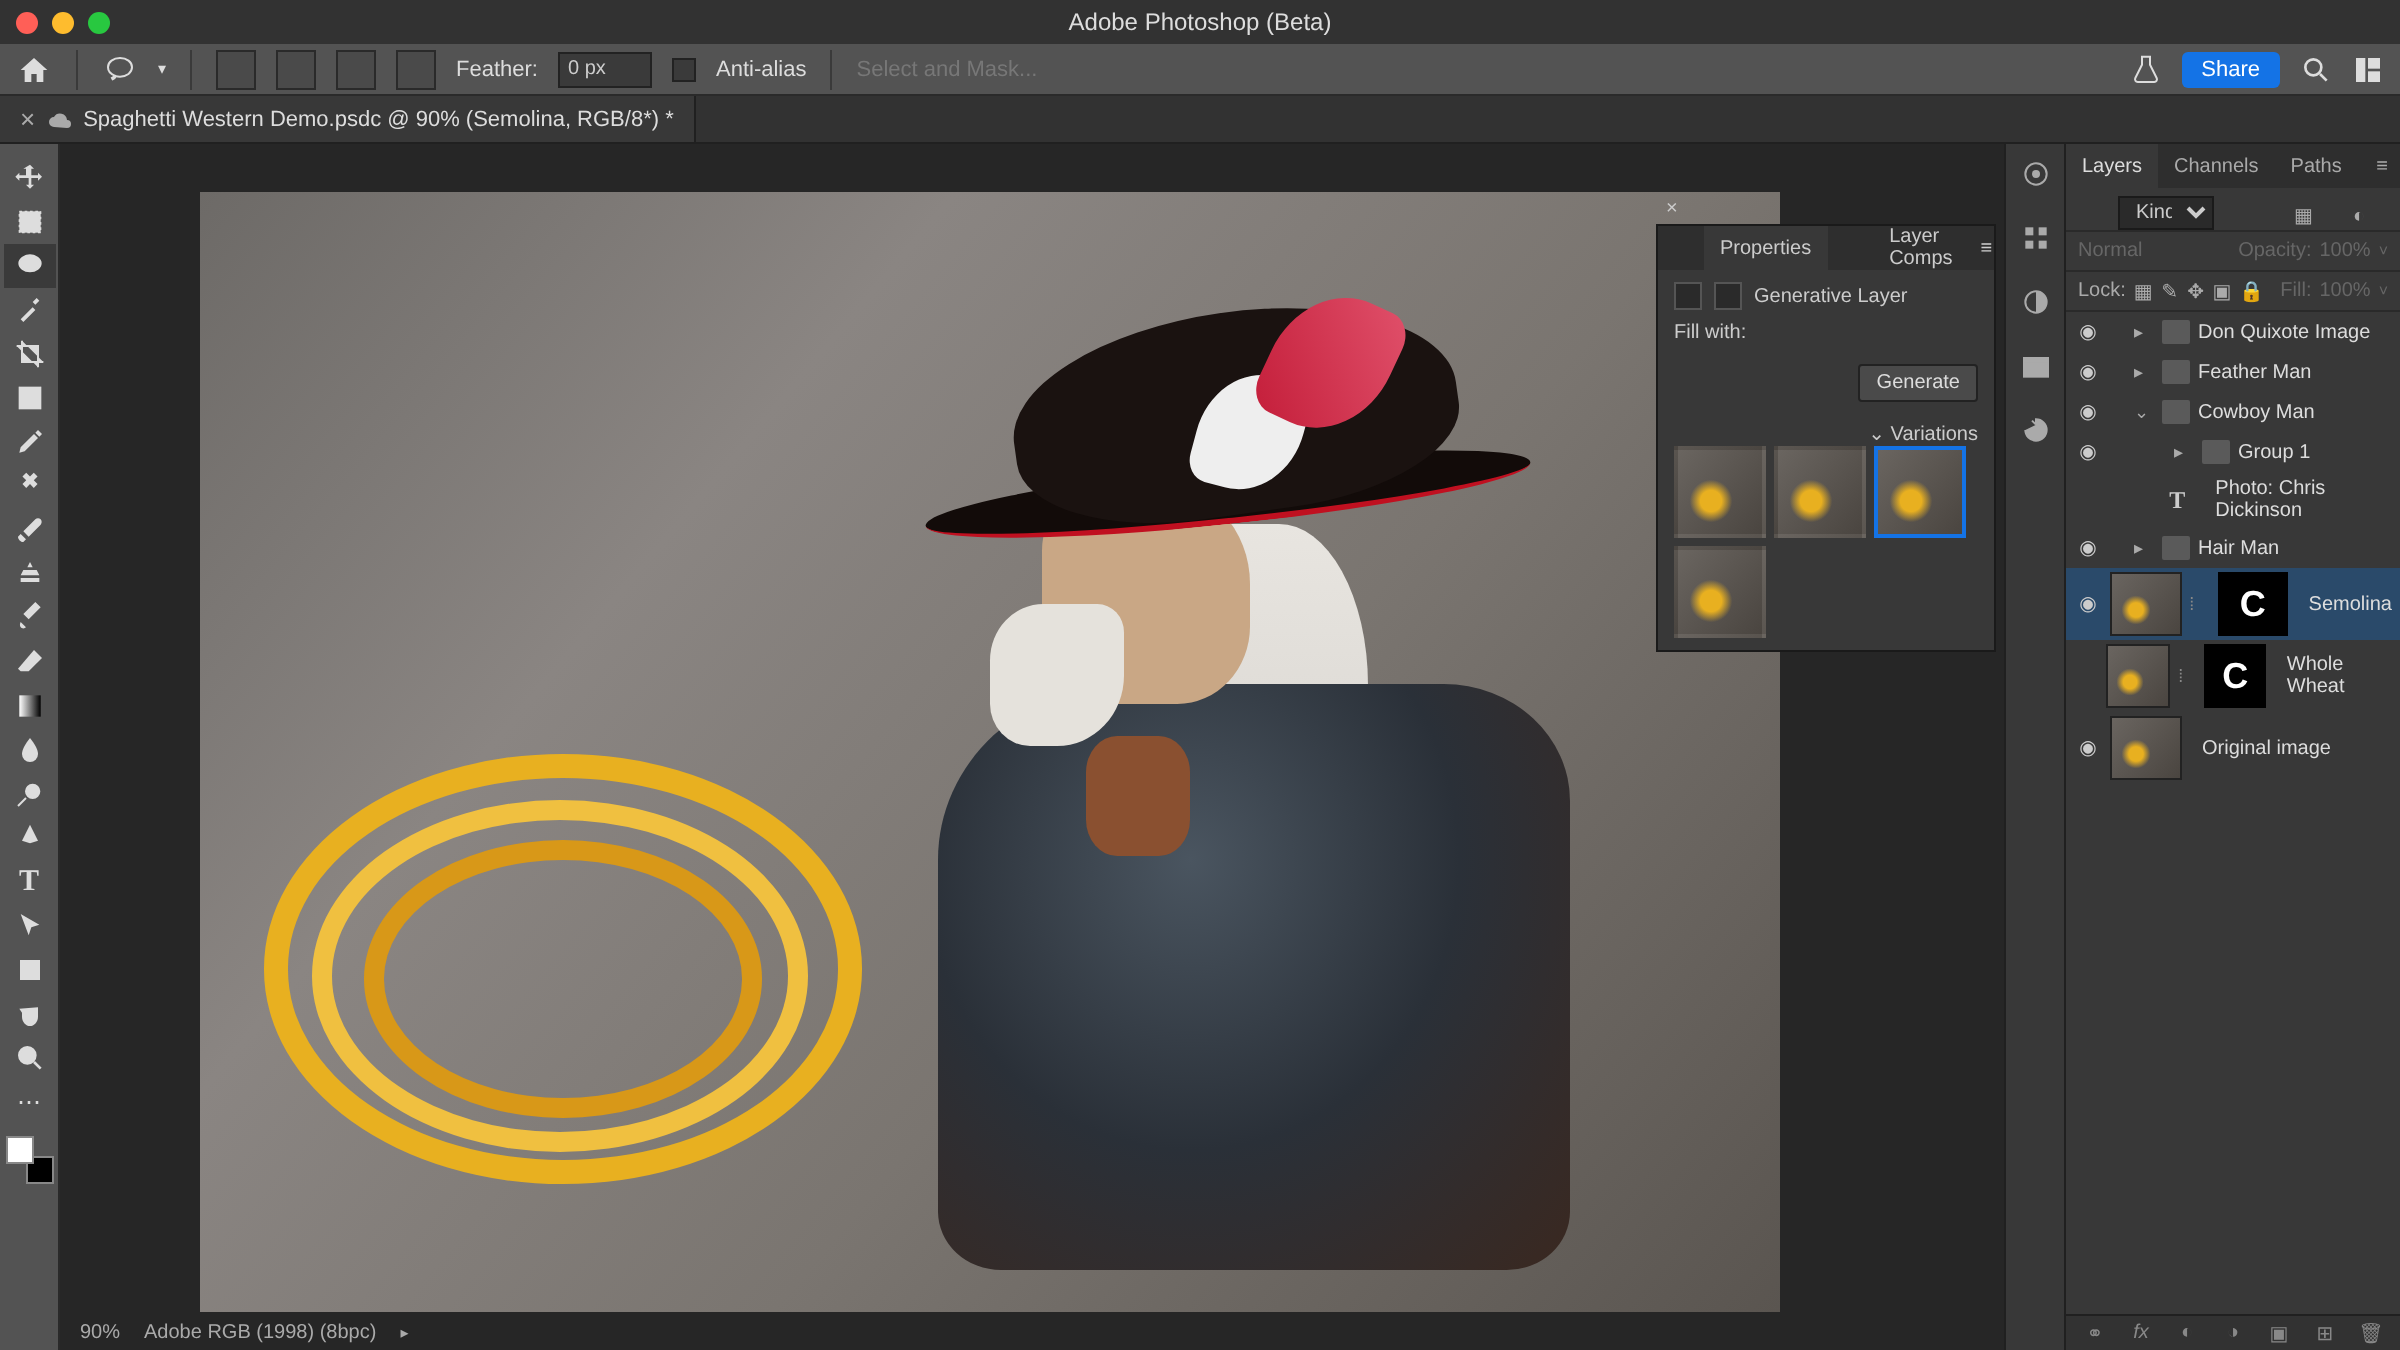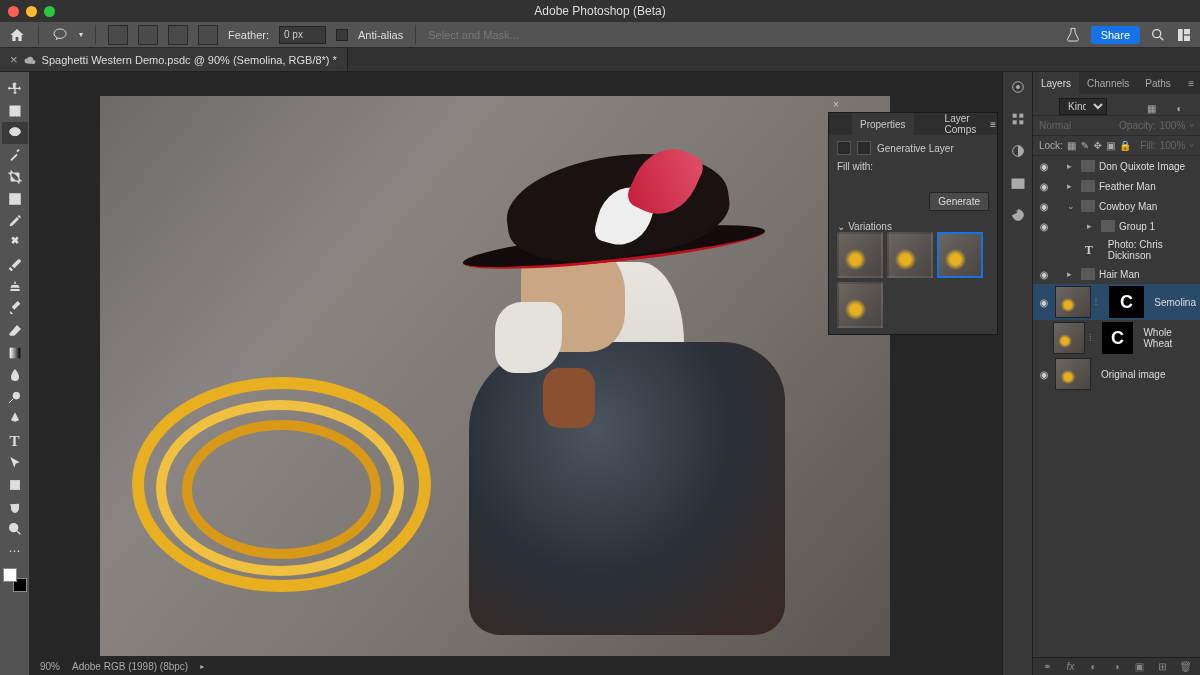--- a/index.html
+++ b/index.html
@@ -52,21 +52,21 @@
 .pp-tabs { display: flex; background: #2e2e2e; height: 22px; align-items: center; }
 .pp-tab { padding: 0 8px; height: 100%; display: flex; align-items: center; margin-left: 23px; }
 .pp-tab.active { background: #383838; }
 .pp-close { position: absolute; top: -14px; left: 4px; font-size: 10px; color: #ccc; }
 .pp-body { padding: 6px 8px; }
 .pp-row { display: flex; align-items: center; gap: 6px; margin-bottom: 6px; }
 .pp-ico { width: 14px; height: 14px; background: #2a2a2a; border: 1px solid #555; }
 .pp-fill { background: #2a2a2a; border: 1px solid #1a1a1a; width: 100%; height: 50px; padding: 3px 5px; color: #ccc; font-size: 10px; }
 .gen-btn { background: #4a4a4a; border: 1px solid #222; color: #ddd; padding: 3px 8px; font-size: 10px; float: right; margin: 6px 0; border-radius: 2px; }
 .variations { clear: both; padding-top: 4px; }
-.var-hdr { font-size: 10px; color: #ccc; margin-bottom: 0; }
+.var-hdr { font-size: 10px; color: #ccc; margin-bottom: 0; text-align: right; }
 .var-grid { display: flex; flex-wrap: wrap; gap: 4px; }
 .var-thumb { width: 46px; height: 46px; background: linear-gradient(130deg, #6a6560, #4a4540); border: 2px solid transparent; position: relative; }
 .var-thumb.sel { border-color: #1473e6; }
 .var-thumb::after { content: ""; position: absolute; width: 60%; height: 60%; left: 10%; top: 30%; background: radial-gradient(circle, #e8b020 30%, transparent 60%); border-radius: 50%; }
 .status { height: 18px; background: #262626; display: flex; align-items: center; padding: 0 10px; gap: 12px; font-size: 10px; color: #aaa; }
 .collapsed-panels { width: 30px; background: #383838; border-left: 1px solid #202020; display: flex; flex-direction: column; align-items: center; padding-top: 6px; gap: 14px; }
 .cp-ico { width: 18px; height: 18px; display: flex; align-items: center; justify-content: center; }
 .cp-ico svg { width: 16px; height: 16px; fill: #aaa; }
 .right-panels { width: 168px; background: #383838; border-left: 1px solid #202020; display: flex; flex-direction: column; font-size: 10px; }
 .rp-tabs { display: flex; height: 22px; background: #2e2e2e; align-items: center; }
@@ -301,21 +301,21 @@
           <div class="pp-tab active">Properties</div>
           <div class="pp-tab">Layer Comps</div>
           <div style="margin-left:auto;padding:0 6px">≡</div>
         </div>
         <div class="pp-body">
           <div class="pp-row">
             <div class="pp-ico"></div>
             <div class="pp-ico"></div>
             <span>Generative Layer</span>
           </div>
-          <div style="margin-bottom:14px">Fill with:</div>
+          <div style="margin-bottom:4px">Fill with:</div>
           <button class="gen-btn">Generate</button>
           <div class="variations">
             <div class="var-hdr">⌄ <span>Variations</span></div>
             <div class="var-grid">
               <div class="var-thumb"></div>
               <div class="var-thumb"></div>
               <div class="var-thumb sel"></div>
               <div class="var-thumb"></div>
             </div>
           </div>

